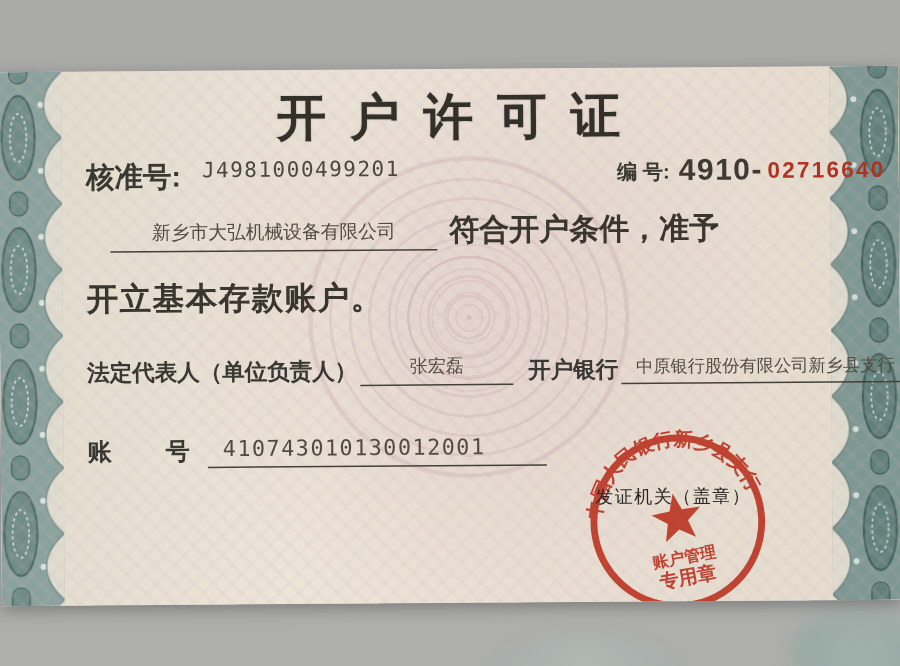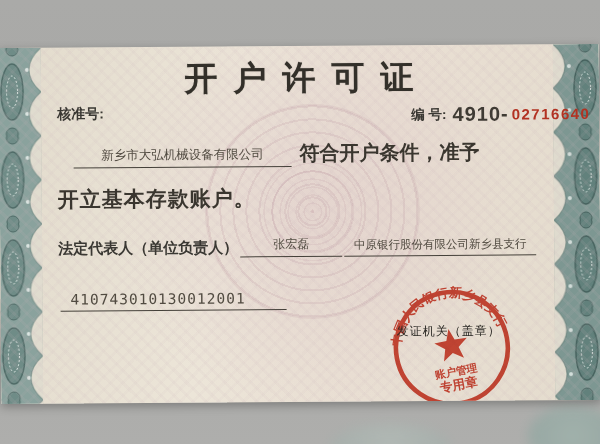--- a/index.html
+++ b/index.html
@@ -51,21 +51,21 @@
     text-align:center;font-family:"DejaVu Serif",serif;
     font-size:33px;font-weight:900;letter-spacing:16px;padding-left:16px;
     color:#33302a;text-shadow:0 0 1px rgba(51,48,42,.4);
     box-sizing:border-box;
   }
   .row{position:absolute;display:flex;align-items:flex-end;white-space:nowrap;}
   .lbl{color:#3a3833;font-weight:bold;}
   .uline{border-bottom:1.6px solid #45413a;text-align:center;color:#514b41;padding-bottom:3px;}
 
   .row-approval{left:58px;top:58px;align-items:center;}
-  .approval-label{font-size:14px;}
+  .approval-label{font-size:19px;}
   .approval-value{font-family:"DejaVu Sans Mono",monospace;font-size:14px;color:#4c4840;letter-spacing:1px;margin-left:14px;transform:translateY(-4px);}
 
   .row-serial{left:412px;top:58px;align-items:center;}
   .serial-label{font-size:13.5px;text-align:right;}
   .serial-prefix{font-size:20px;font-weight:bold;color:#3f3b34;margin-left:6px;letter-spacing:1px;}
   .serial-number{font-size:15px;font-weight:bold;color:#b23222;letter-spacing:1.5px;margin-left:3px;}
 
   .row-review{left:70px;top:94px;}
   .review-prefix{font-size:21px;font-weight:bold;color:#3a362f;}
   .company-line{width:218px;font-size:12.5px;margin-left:4px;}
@@ -137,42 +137,45 @@
   </svg>
 
   <div class="rosette"></div>
   <div class="rosette2"></div>
   <div class="lace"></div>
 
   <div class="title">开户许可证</div>
 
   <div class="row row-approval">
     <span class="lbl approval-label">核准号:</span>
+    <span class="approval-value">J4981000499201</span>
   </div>
   <div class="row row-serial">
     <span class="lbl serial-label">编 号:</span>
     <span class="serial-prefix">4910-</span>
     <span class="serial-number">02716640</span>
   </div>
 
   <div class="row row-review">
     <span class="uline company-line">新乡市大弘机械设备有限公司</span>
     <span class="review-suffix">符合开户条件，准予</span>
   </div>
   <div class="row row-review2">
     <span class="review-line2">开立基本存款账户。</span>
   </div>
 
   <div class="row row-rep">
     <span class="lbl rep-label">法定代表人（单位负责人）</span>
     <span class="uline rep-name">张宏磊</span>
+    <span class="lbl bank-label">开户银行</span>
     <span class="uline bank-value">中原银行股份有限公司新乡县支行</span>
   </div>
 
   <div class="row row-account">
+    <span class="lbl account-label">账　号</span>
     <span class="uline account-value">410743010130012001</span>
   </div>
 
   <div class="issuer-block">
     <div class="issuer-label">发证机关（盖章）</div>
   </div>
 
   <svg class="seal" viewBox="0 0 120 120">
     <defs>
       <path id="arcp" d="M 17.5,87 A 50.3,50.3 0 1 1 102.5,87"></path>

